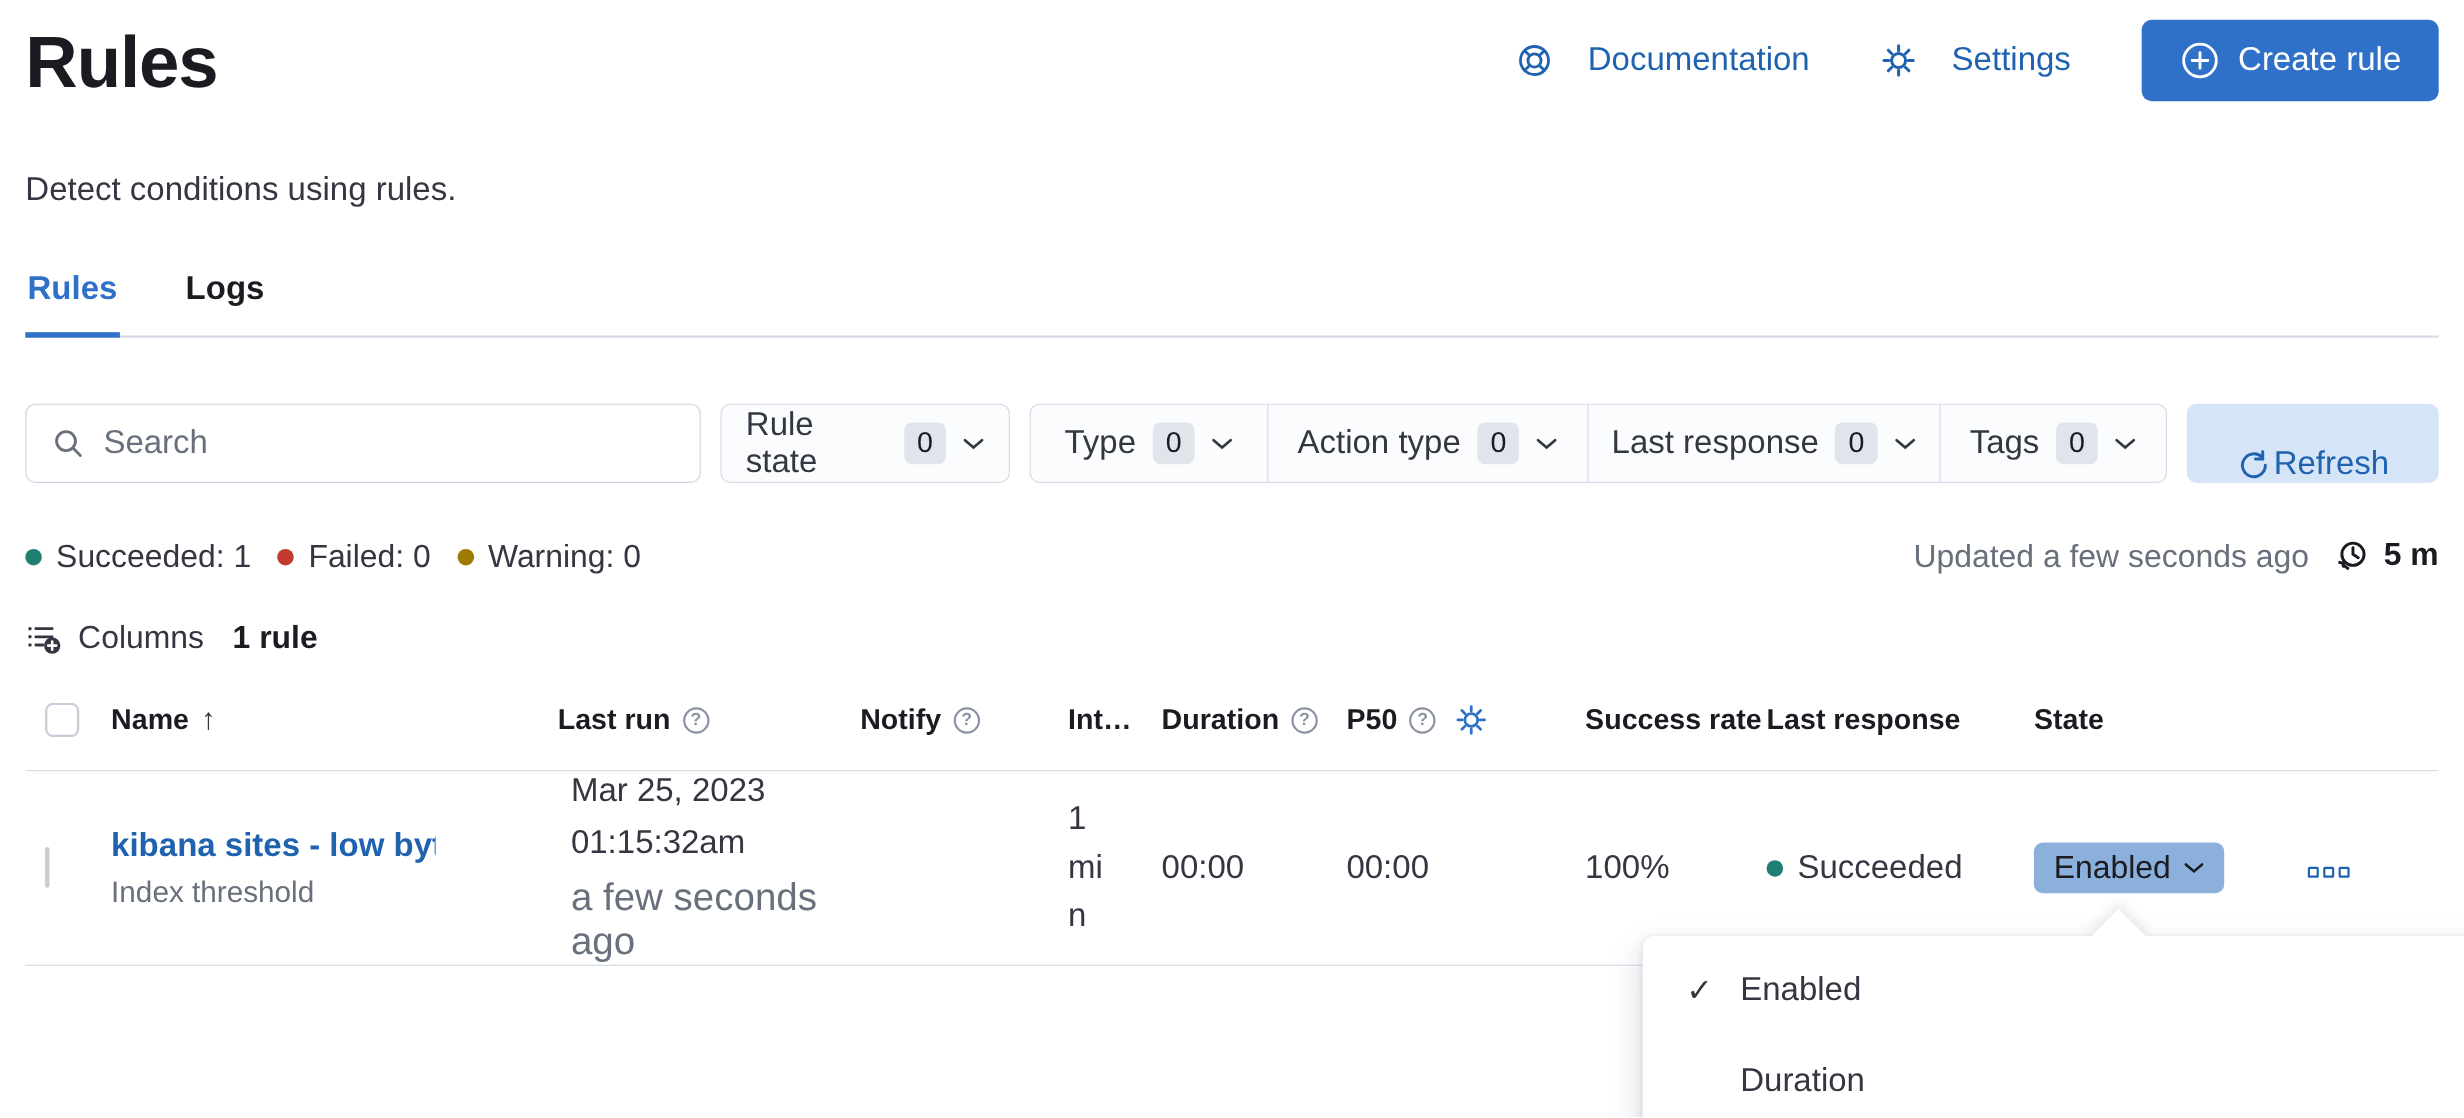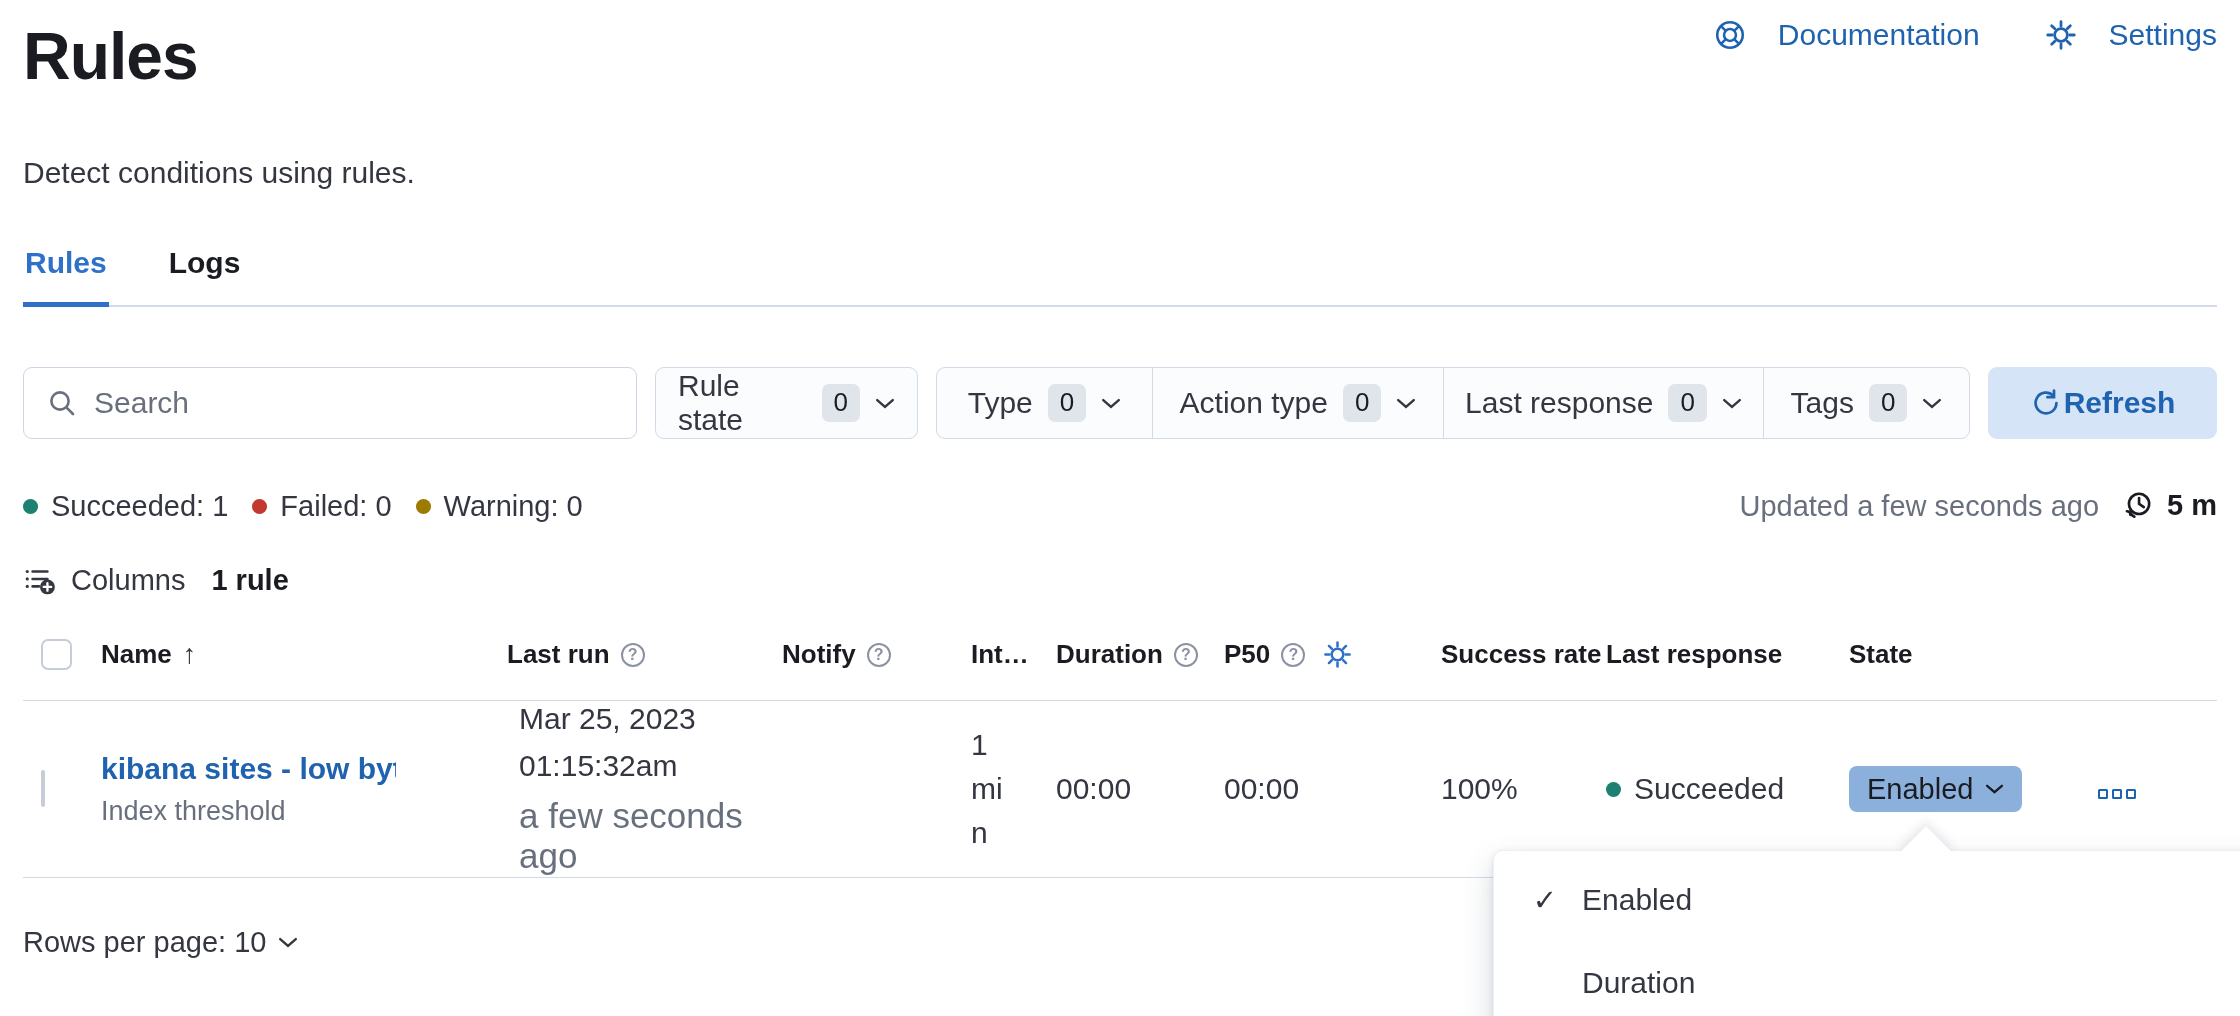--- a/index.html
+++ b/index.html
@@ -23,21 +23,21 @@
   
   .toolbar { margin-top:60px; display:flex; gap:18px; height:72px; }
   .searchbox { width:614px; display:flex; align-items:center; gap:16px; padding:0 22px; border:1.5px solid #ccd5e2; border-radius:9px; background:#fff; }
   .searchbox input { border:none; outline:none; font-size:30px; flex:1; color:var(--text); background:transparent; font-family:inherit; }
   .searchbox input::placeholder { color:var(--subdued); }
   .filter-btn { display:flex; align-items:center; justify-content:center; gap:15px; font-size:30px; color:var(--text); background:var(--filter-bg); border:1.5px solid var(--border); border-radius:9px; padding:0 22px; cursor:pointer; }
   .filter-group { flex:1; display:flex; border:1.5px solid var(--border); border-radius:9px; background:var(--filter-bg); overflow:hidden; }
   .filter-seg { display:flex; align-items:center; justify-content:center; gap:15px; font-size:30px; color:var(--text); cursor:pointer; border-right:1.5px solid var(--border); }
   .filter-seg:last-child { border-right:none; flex:1; }
   .count-badge { background:var(--count-bg); color:var(--text-strong); font-size:26px; font-weight:500; border-radius:7px; padding:3px 12px; line-height:1.2; }
-  .refresh-btn { width:229px; display:flex; align-items:center; justify-content:center; gap:2px; background:var(--refresh-bg); color:var(--link); font-size:30px; font-weight:700; border:none; border-radius:9px; cursor:pointer; }
+  .refresh-btn { width:229px; display:flex; align-items:flex-end; justify-content:center; gap:2px; background:var(--refresh-bg); color:var(--link); font-size:30px; font-weight:400; border:none; border-radius:9px; cursor:pointer; }
 
   
   .statusbar { margin-top:48px; display:flex; justify-content:space-between; align-items:center; height:38px; }
   .status-left { display:flex; align-items:center; gap:14px; font-size:29px; color:var(--text); }
   .dot { width:15px; height:15px; border-radius:50%; display:inline-block; }
   .status-item { display:flex; align-items:center; gap:13px; margin-right:10px; }
   .status-right { display:flex; align-items:center; gap:22px; }
   .updated { color:var(--subdued); font-size:29px; }
   .interval-chip { display:flex; align-items:flex-start; gap:12px; font-size:29px; font-weight:600; color:var(--text-strong); cursor:pointer; }
 
@@ -106,20 +106,29 @@
       </div>
       <div class="link-btn">
         <span class="icon">
           <svg width="34" height="34" viewBox="0 0 32 32" fill="none" stroke="currentColor" stroke-width="2.6" stroke-linecap="round">
             <circle cx="16" cy="16" r="6"></circle>
             <path d="M16 3.5v4.2M16 24.3v4.2M3.5 16h4.2M24.3 16h4.2M7.2 7.2l3 3M21.8 21.8l3 3M7.2 24.8l3-3M21.8 10.2l3-3"></path>
           </svg>
         </span>
         <span>Settings</span>
       </div>
+      <button class="primary-btn">
+        <span class="icon">
+          <svg width="38" height="38" viewBox="0 0 32 32" fill="none" stroke="#fff" stroke-width="2.2" stroke-linecap="round">
+            <circle cx="16" cy="16" r="12.5"></circle>
+              <path d="M16 10v12M10 16h12"></path>
+          </svg>
+        </span>
+        <span>Create rule</span>
+      </button>
     </div>
   </div>
 
   <div class="subtitle">Detect conditions using rules.</div>
 
   <div class="tabs">
     <div class="tab active">Rules</div>
     <div class="tab">Logs</div>
   </div>
 
@@ -335,30 +344,20 @@
     </div>
     <div class="td c-actions">
       <span class="actions-icon">
         <span></span>
           <span></span>
           <span></span>
       </span>
     </div>
   </div>
 
-  <div class="pagination">
-    <span class="rows-per-page">
-      <span>Rows per page: 10</span>
-      <span class="icon">
-        <svg width="20" height="13" viewBox="0 0 18 11" fill="none" stroke="#343741" stroke-width="2.2" stroke-linecap="round">
-            <path d="M2 2.5l7 6 7-6"></path>
-          </svg>
-      </span>
-    </span>
-  </div>
 
   <div class="popover">
     <div class="popover-inner">
       <div class="menu-item">
         <span class="menu-check">✓</span>
         <span>Enabled</span>
       </div>
       <div class="menu-item">
         <span class="menu-check"></span>
         <span>Duration</span>

